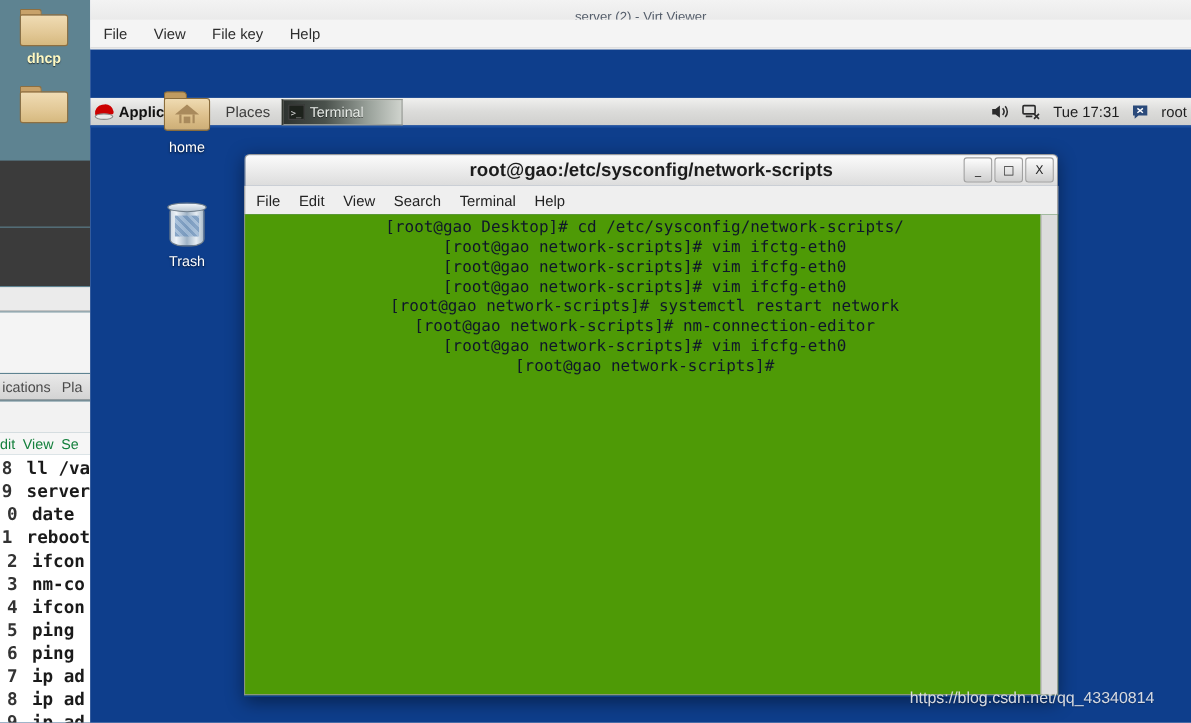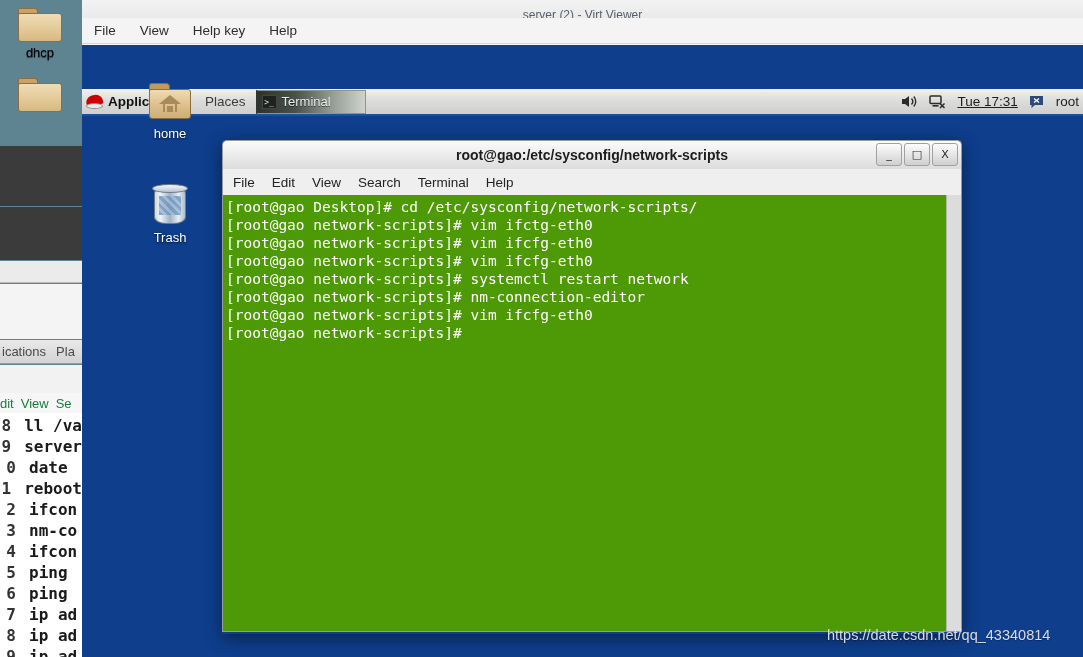--- a/index.html
+++ b/index.html
@@ -22,22 +22,23 @@
     position: absolute; left: 0; top: 0; width: 20px; height: 7px;
     background: #c8a26a; border: 1px solid #8d6f41;
     border-bottom: none; border-radius: 2px 3px 0 0;
   }
   .folder-glyph .body-b {
     position: absolute; left: 0; top: 5px; width: 44px; height: 29px;
     background: linear-gradient(180deg,#f0dcb4 0%, #e2c896 60%, #d6b97f 100%);
     border: 1px solid #8d6f41; border-radius: 2px 3px 3px 3px;
   }
   .host-folder .lbl {
-    margin-top: 3px; font-size: 13px; color: #000000;
+    margin-top: 3px; font-size: 13px; color: #fef9c3;
     text-shadow: 0 1px 1px rgba(0,0,0,.6);
+    font-weight: bold;
   }
   .host-dark-a { position: absolute; left: 0; top: 146px; width: 82px; height: 60px; background: #3b3b3b; }
   .host-dark-b { position: absolute; left: 0; top: 207px; width: 82px; height: 53px; background: #3b3b3b; }
   .host-strip-c { position: absolute; left: 0; top: 261px; width: 82px; height: 22px; background: #ebebeb; border-bottom: 1px solid #b9b9b9;}
   .host-strip-d { position: absolute; left: 0; top: 284px; width: 82px; height: 55px; background: #f4f4f4; }
   .host-panel2 {
     position: absolute; left: 0; top: 340px; width: 82px; height: 24px;
     background: linear-gradient(180deg,#e9e9e9 0%,#d3d3d3 100%);
     border-bottom: 1px solid #9d9d9d;
     font-size: 13px; color: #4a4a4a; white-space: nowrap; overflow: hidden;
@@ -112,21 +113,21 @@
     padding: 0 8px 0 4px; position: relative;
   }
   .gp-task .tico {
     width: 15px; height: 14px; background: #1d221c; border: 1px solid #444;
     margin-right: 5px; font-family: "DejaVu Sans Mono", monospace;
     font-size: 8px; color: #d8d8d8; line-height: 13px; text-align: center;
   }
   .gp-task .tlbl { font-size: 13px; color: #e8ece8; text-shadow: 0 1px 0 rgba(0,0,0,.5); }
   .gp-right { margin-left: auto; display: flex; align-items: center; gap: 11px; padding-right: 4px; }
   .gp-right .ic { color: #2b2b2b; display: flex; align-items: center; }
-  .gp-clock { font-size: 13.5px; color: #1e1e1e; text-decoration: underline; }
+  .gp-clock { font-size: 13.5px; color: #1e1e1e; }
   .gp-user { font-size: 13.5px; color: #1e1e1e; }
 
   
   .dicon { position: absolute; width: 78px; text-align: center; }
   .dicon .lbl { margin-top: 3px; font-size: 13px; color: #ffffff; text-shadow: 0 1px 2px rgba(0,0,0,.75); }
   .home-glyph { position: relative; width: 46px; height: 40px; margin: 0 auto; }
   .home-glyph .tab-h {
     position: absolute; left: 2px; top: 0; width: 21px; height: 8px;
     background: #c09b60; border: 1px solid #8a6d3c; border-bottom: none; border-radius: 3px 4px 0 0;
   }
@@ -172,21 +173,21 @@
     position: absolute; left: 140px; top: 95px; width: 740px; height: 494px;
     box-shadow: 0 4px 16px rgba(0,0,0,.45);
   }
   .tw-title {
     position: relative; height: 29px;
     background: linear-gradient(180deg,#fbfbfb 0%,#ededed 45%,#dcdcdc 100%);
     border: 1px solid #9a9a9a; border-bottom: none;
     border-radius: 5px 5px 0 0;
     display: flex; align-items: center; justify-content: center;
   }
-  .tw-title .ttxt { font-size: 14px; font-weight: bold; color: #1c1c1c; }
+  .tw-title .ttxt { font-size: 17px; font-weight: bold; color: #1c1c1c; }
   .tw-btns { position: absolute; right: 3px; top: 2px; display: flex; gap: 2px; }
   .tw-btn {
     width: 26px; height: 23px;
     background: linear-gradient(180deg,#fdfdfd 0%,#e6e6e6 50%,#cfcfcf 100%);
     border: 1px solid #a0a0a0; border-radius: 3px;
     display: flex; align-items: center; justify-content: center;
     font-size: 11px; color: #2a2a2a; font-family: "DejaVu Sans", sans-serif;
   }
   .tw-menu {
     height: 26px; background: #efefef;
@@ -195,22 +196,22 @@
     font-size: 13.5px; color: #232323;
   }
   .tw-body {
     position: relative; height: 437px;
     border: 1px solid #9a9a9a; border-top: none;
     background: #4e9a06; display: flex;
   }
   .tw-screen {
     flex: 1; background: #4e9a06; padding: 3px 0 0 3px;
     font-family: "DejaVu Sans Mono", monospace;
-    font-size: 14.5px; line-height: 18px; color: #ffffff;
-    overflow: hidden; white-space: pre;
+    font-size: 14.5px; line-height: 18px; color: #0f172a;
+    overflow: hidden; white-space: pre; text-align: center;
   }
   .tw-scroll {
     width: 15px; background: #dcdcdc; border-left: 1px solid #b5b5b5;
   }
 
   
   .watermark {
     position: absolute; left: 745px; top: 582px;
     font-size: 14.5px; color: #e8e8ea; opacity: .92;
     font-family: "Liberation Sans", sans-serif;
@@ -303,21 +304,21 @@
       </div>
   </div>
 
   <div class="vv-window">
     <div class="vv-titlebar">
       <span>server (2) - Virt Viewer</span>
     </div>
     <div class="vv-menubar">
       <div class="mi">File</div>
       <div class="mi">View</div>
-      <div class="mi">Help key</div>
+      <div class="mi">File key</div>
       <div class="mi">Help</div>
     </div>
 
     <div class="guest">
 
       <div class="gpanel">
         <div class="gp-left">
           <div class="rh-logo">
             <div class="hat"></div>
               <div class="brim"></div>
@@ -393,16 +394,16 @@
           <div>Search</div>
           <div>Terminal</div>
           <div>Help</div>
         </div>
         <div class="tw-body">
           <div class="tw-screen" id="term-screen"><div>[root@gao Desktop]# cd /etc/sysconfig/network-scripts/</div><div>[root@gao network-scripts]# vim ifctg-eth0</div><div>[root@gao network-scripts]# vim ifcfg-eth0</div><div>[root@gao network-scripts]# vim ifcfg-eth0</div><div>[root@gao network-scripts]# systemctl restart network</div><div>[root@gao network-scripts]# nm-connection-editor</div><div>[root@gao network-scripts]# vim ifcfg-eth0</div><div>[root@gao network-scripts]#</div></div>
           <div class="tw-scroll"></div>
         </div>
       </div>
 
-      <div class="watermark">https://date.csdn.net/qq_43340814</div>
+      <div class="watermark">https://blog.csdn.net/qq_43340814</div>
     </div>
   </div>
 </div>
 
 </body></html>

